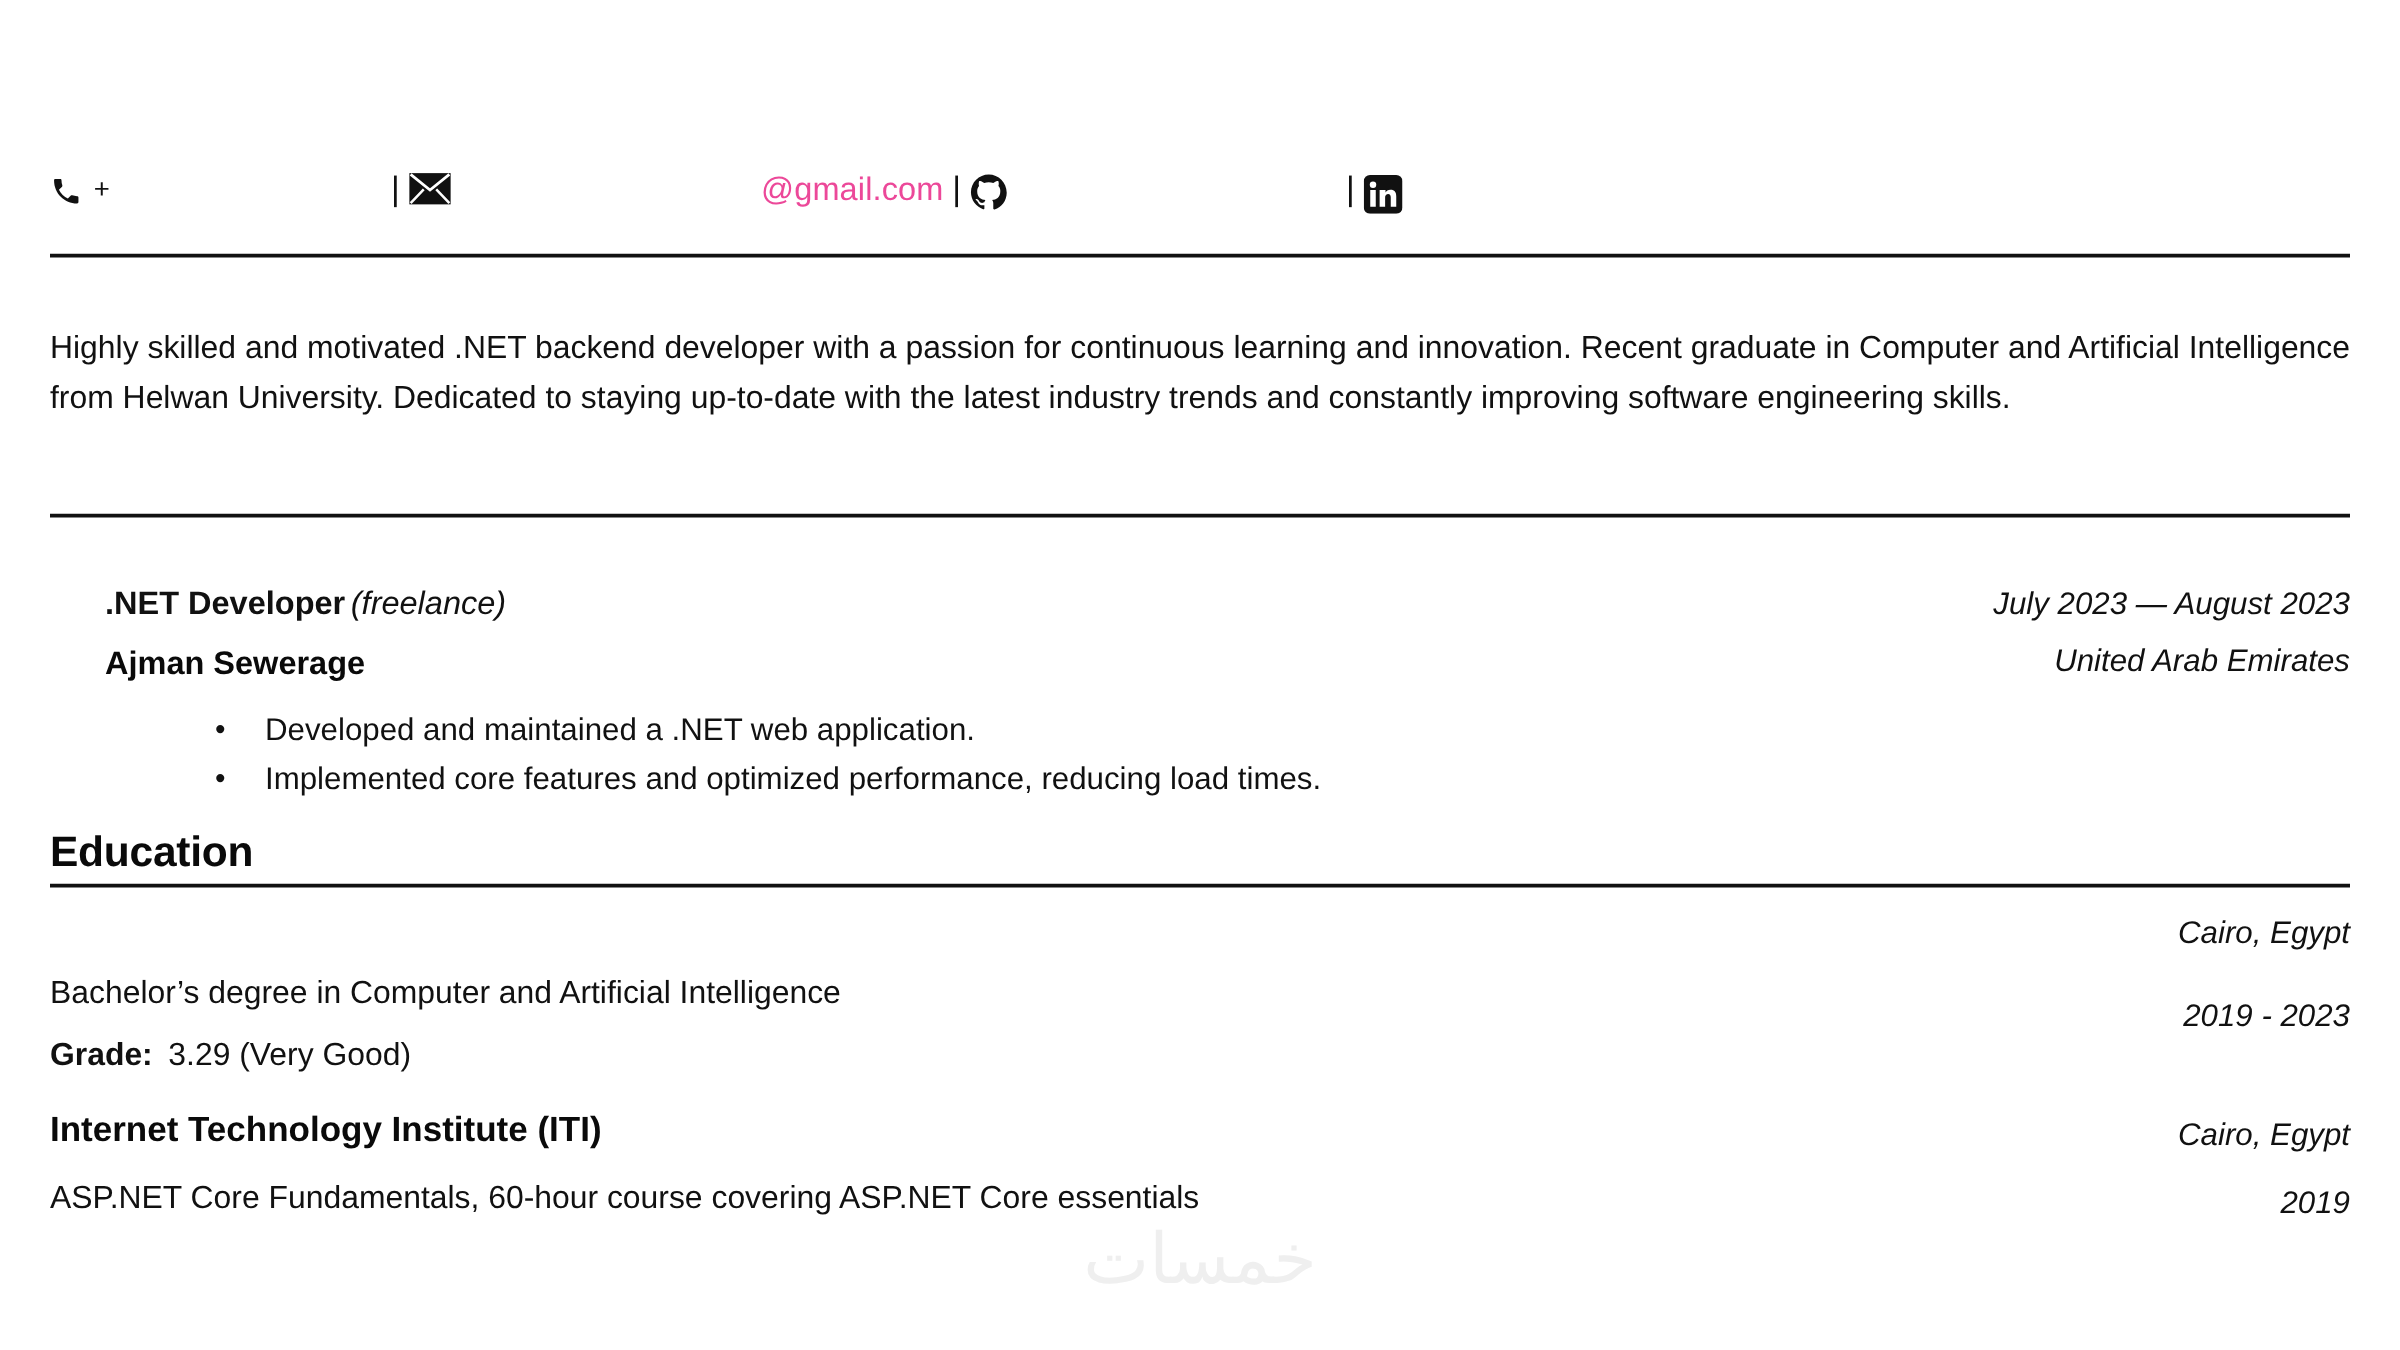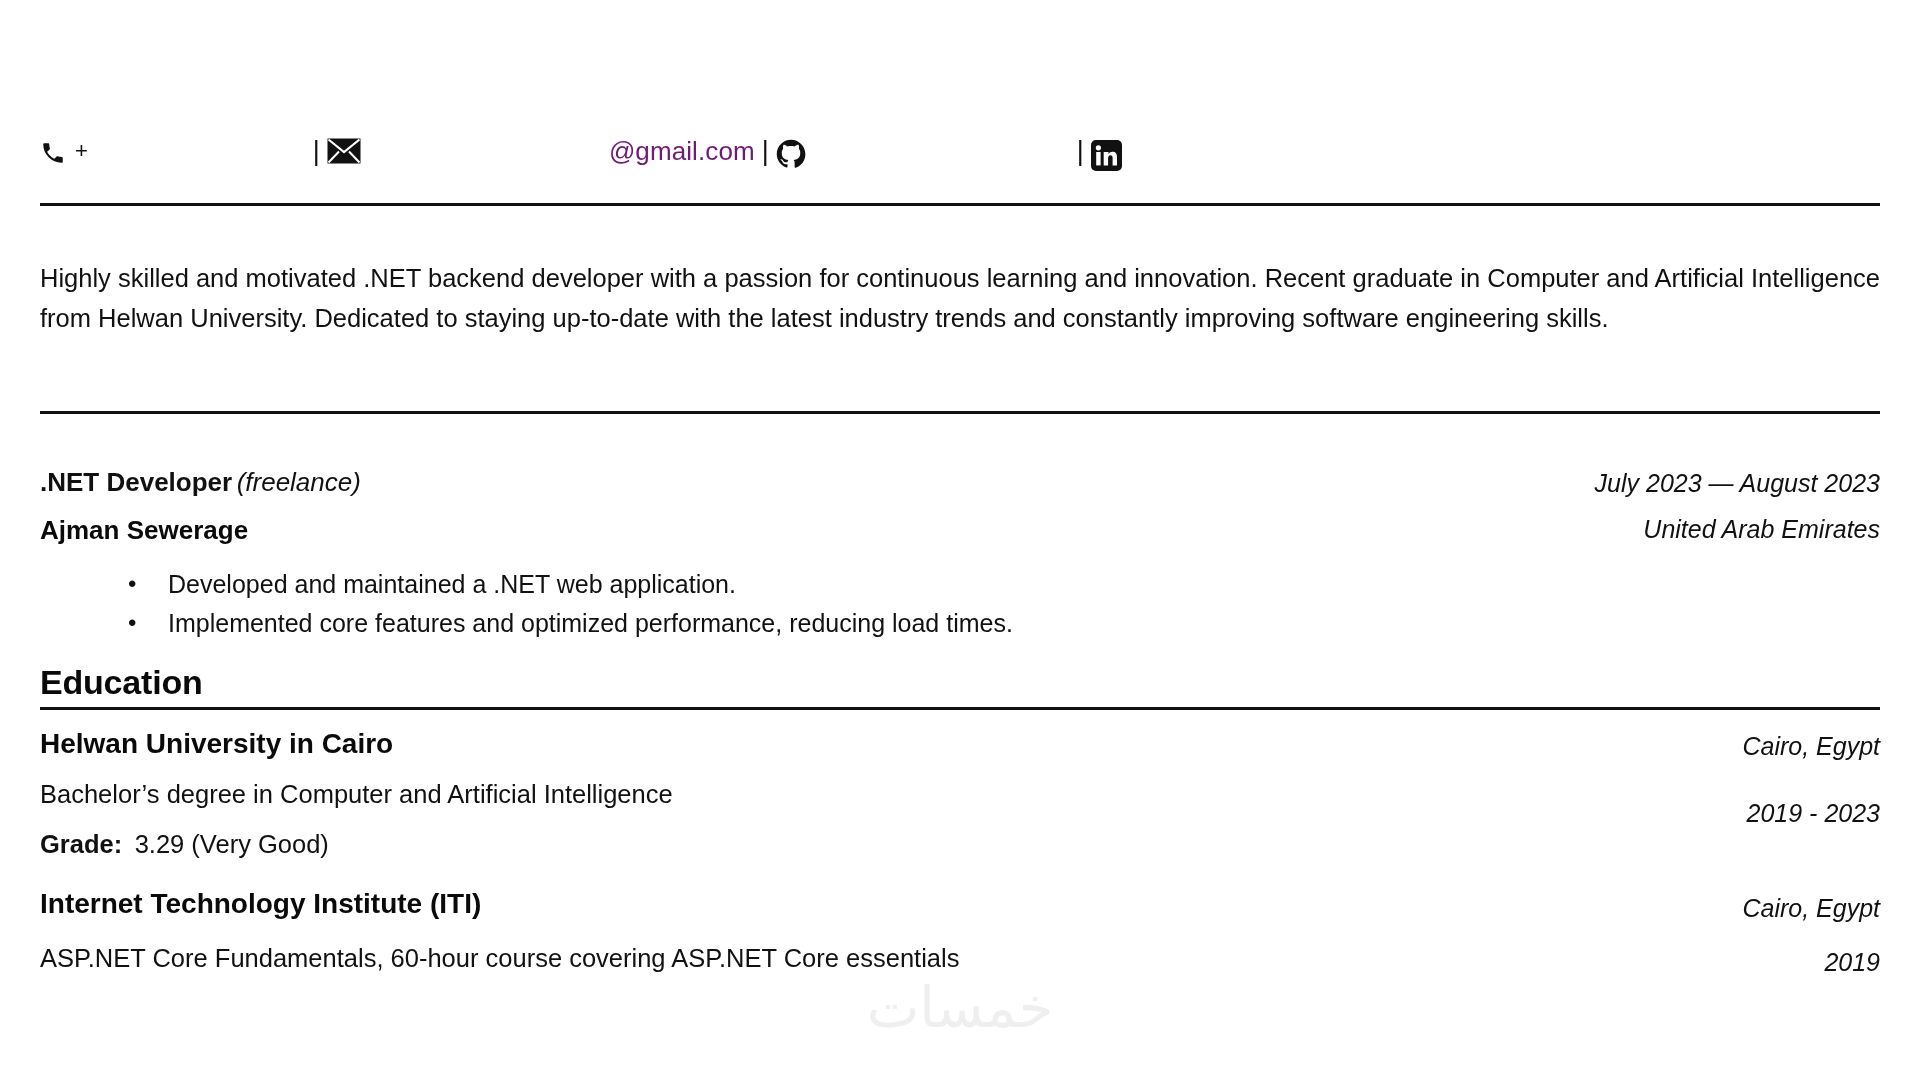--- a/index.html
+++ b/index.html
@@ -90,21 +90,21 @@
   .icon-envelope {
     display: inline-block;
     width: 34px;
     height: 26px;
   }
   .icon-envelope svg { display: block; }
 
   .email-text {
     font-size: 26px;
     letter-spacing: 0.1px;
-    color: #701a75;
+    color: #ec4899;
   }
 
   .icon-github {
     display: inline-block;
     width: 30px;
     height: 30px;
     position: relative;
     top: 3px;
   }
   .icon-github svg { display: block; }
@@ -139,20 +139,21 @@
   .body-text {
     font-size: 25.5px;
     line-height: 40px;
     color: #111111;
     text-align: justify;
     margin: 0;
   }
 
   .entry {
     position: relative;
+    margin-left: 44px;
   }
 
   .job-title {
     font-weight: bold;
     font-size: 26px;
   }
   .job-paren {
     font-style: italic;
     font-size: 26px;
     font-weight: normal;
@@ -343,21 +344,20 @@
 
     <div id="education-head">
       <div class="section-head">Education</div>
       <div class="rule"></div>
     </div>
 
     <div id="education-entries">
 
       <div class="edu-block" style="height:160px;">
         <div class="edu-row edu-row-title">
-          <span class="edu-school">Helwan University in Cairo</span>
           <span class="right-meta" style="top:4px;">Cairo, Egypt</span>
         </div>
         <div class="edu-row edu-row-degree">
           <span class="edu-degree">Bachelor’s degree in Computer and Artificial Intelligence</span>
           <span class="right-meta" style="top:19px;">2019 - 2023</span>
         </div>
         <div class="edu-row edu-row-grade">
           <span class="grade-label">Grade:</span>
           <span class="grade-value" style="padding-left:8px;">3.29 (Very Good)</span>
         </div>

